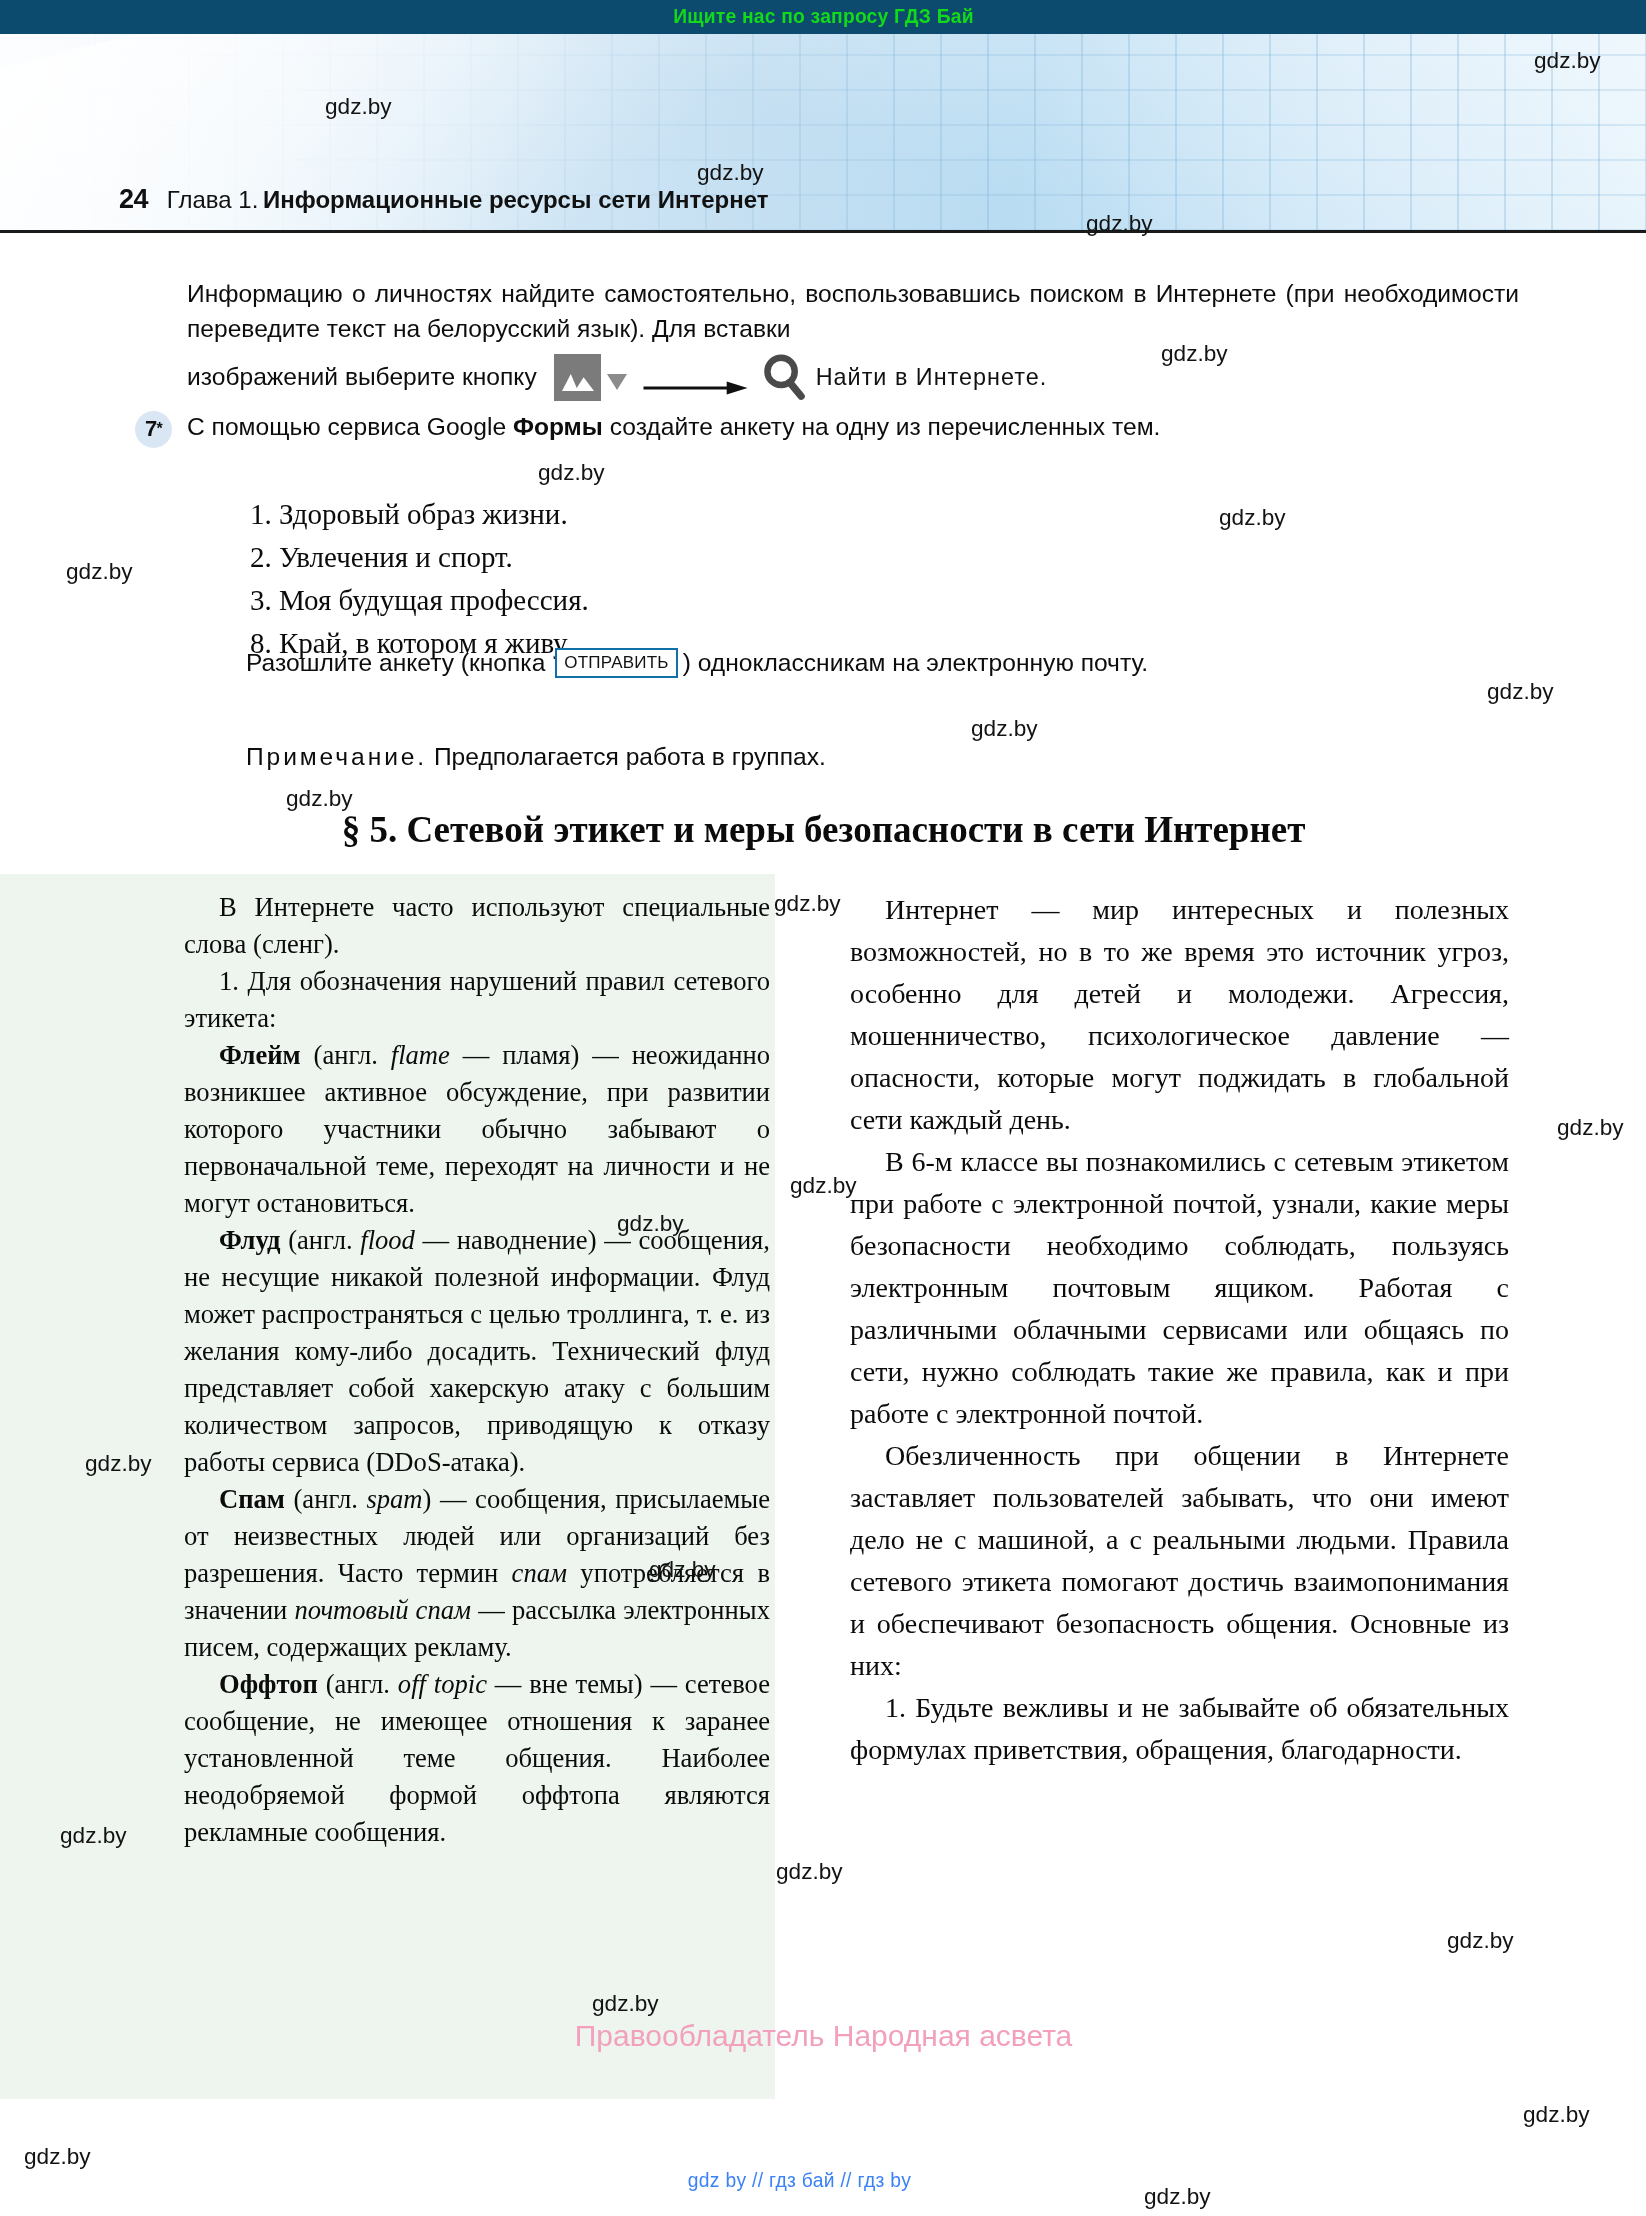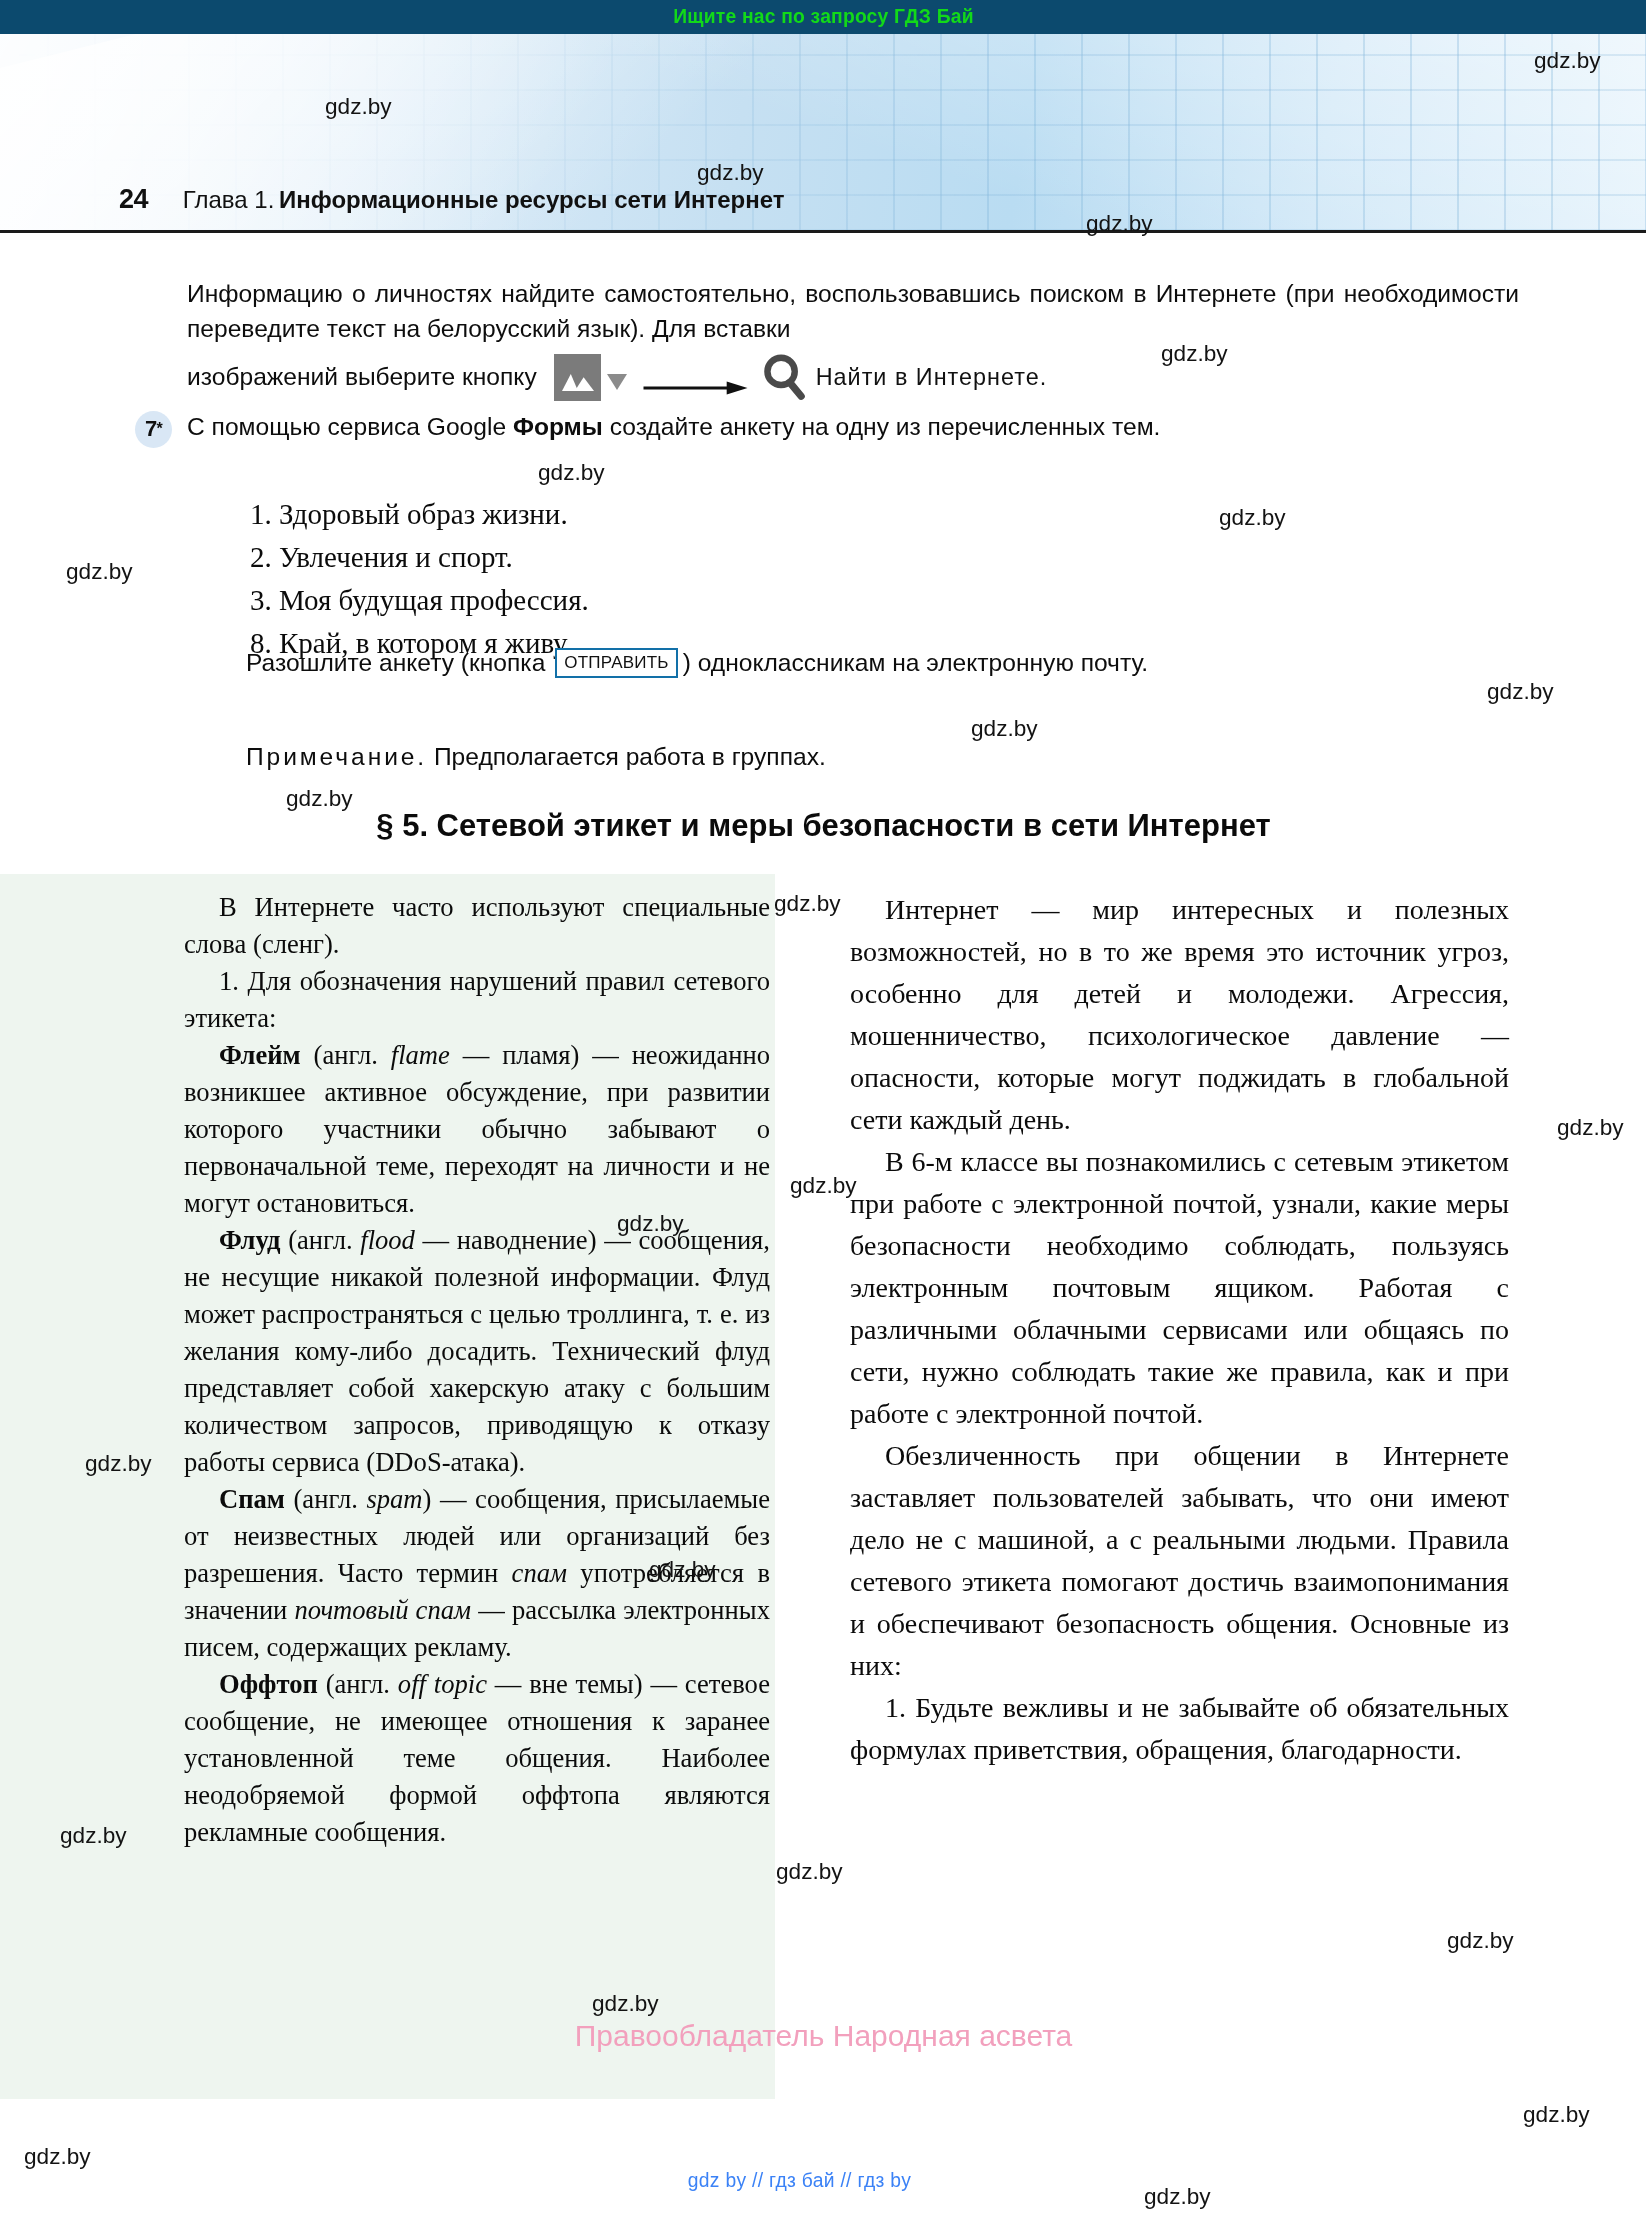--- a/index.html
+++ b/index.html
@@ -83,21 +83,21 @@
     color: #111111;
   }
   .running-head .page-no {
     font-size: 27px;
     font-weight: bold;
     letter-spacing: -0.4px;
   }
   .running-head .chapter-pre {
     font-size: 24px;
     font-weight: normal;
-    margin-left: 31px;
+    margin-left: 15px;
   }
   .running-head .chapter-title {
     font-size: 24px;
     font-weight: bold;
     margin-left: 1px;
     text-align: right;
   }
 
   
   .page-body {
@@ -254,23 +254,23 @@
   }
   .note-line .spaced {
     letter-spacing: 2.9px;
   }
 
   .section-heading {
     position: absolute;
     left: 0; top: 575px;
     width: 1647px;
     text-align: center;
-    font-family: Liberation Sans, sans-serif;
+    font-family: Liberation Serif, serif;
     font-weight: bold;
-    font-size: 31px;
+    font-size: 37px;
     color: #0b0b0b;
   }
 
   
   .columns {
     position: absolute;
     left: 0; top: 641px;
     width: 1647px;
     height: 1362px;
   }

